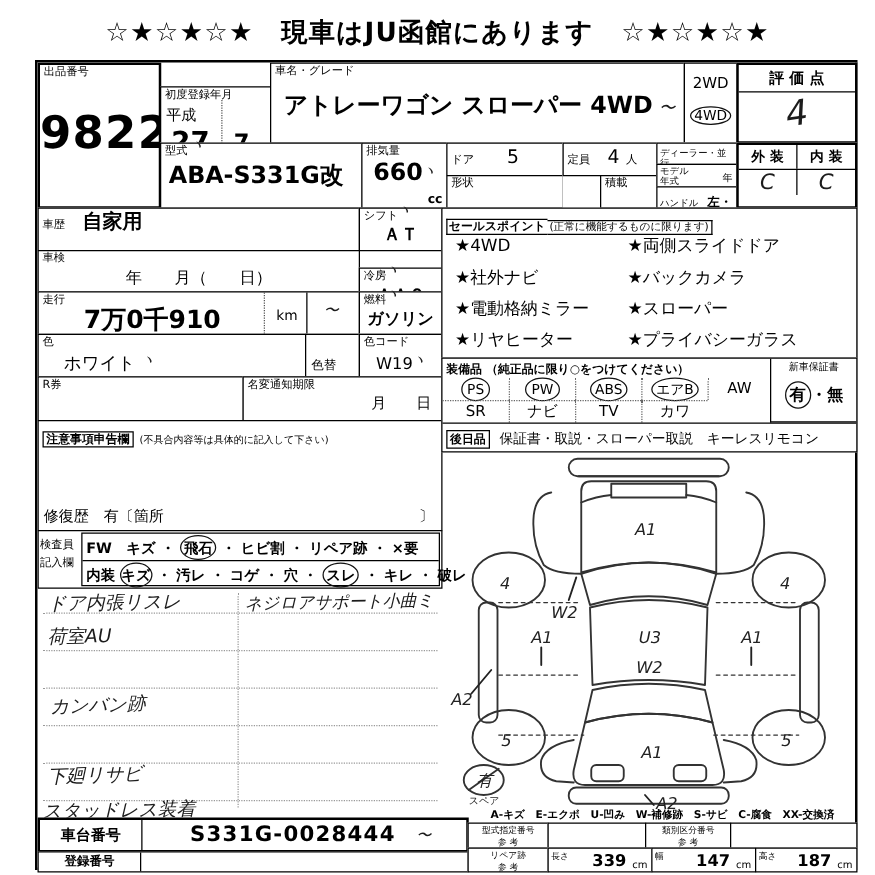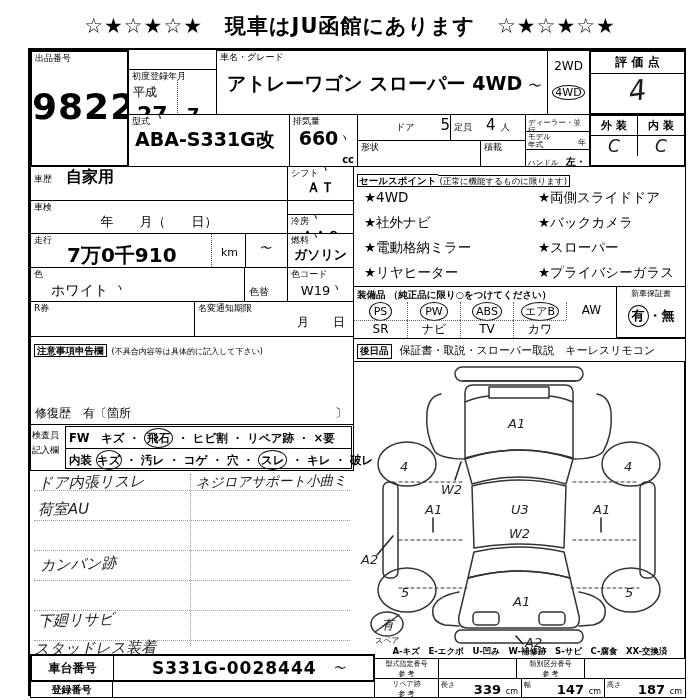--- a/index.html
+++ b/index.html
@@ -67,21 +67,21 @@
     <div class="big" style="font-size:19px;padding-left:6px;">ABA-S331G改</div>
   </div>
 
   <div class="c" style="left:259px;top:64px;width:69px;height:53px;">
     <span class="lb">排気量</span>
     <div style="text-align:center;"><span class="big" style="font-size:19px;">660</span><span class="tick">ヽ</span></div>
     <div style="position:absolute;right:3px;bottom:1px;font-size:10px;font-weight:bold;">cc</div>
   </div>
 
   <div class="c nb" style="left:327px;top:64px;width:94px;height:53px;">
-    <div class="c" style="left:0;top:0;width:94px;height:27px;text-align:right;">
+    <div class="c" style="left:0;top:0;width:94px;height:27px;">
       <span class="lb" style="display:inline-block;">ドア</span>
       <span style="font-size:15px;margin-left:18px;">5</span>
     </div>
     <div class="c" style="left:0;top:26px;width:94px;height:27px;">
       <span class="lb">形状</span>
     </div>
   </div>
 
   <div class="c nb" style="left:420px;top:64px;width:76px;height:53px;">
     <div class="c" style="left:0;top:0;width:76px;height:27px;">
@@ -233,21 +233,21 @@
   <div class="c" style="left:323px;top:116px;width:333px;height:121px;">
     <div style="padding:2px 3px;">
       <span style="font-size:9.5px;font-weight:bold;border:1px solid #000;border-right:none;padding:0 1px;">セールスポイント</span><span style="font-size:8.5px;border:1px solid #000;border-left:none;padding:0 2px;">(正常に機能するものに限ります)</span>
     </div>
     <div class="abs" style="left:10px;top:18px;">
       <span class="star-item">★4WD</span>
       <span class="star-item">★社外ナビ</span>
       <span class="star-item">★電動格納ミラー</span>
       <span class="star-item">★リヤヒーター</span>
     </div>
-    <div class="abs" style="left:148px;top:18px;margin-left:36px;">
+    <div class="abs" style="left:148px;top:18px;">
       <span class="star-item">★両側スライドドア</span>
       <span class="star-item">★バックカメラ</span>
       <span class="star-item">★スローパー</span>
       <span class="star-item">★プライバシーガラス</span>
     </div>
   </div>
 
   <div class="c" style="left:323px;top:236px;width:333px;height:76px;">
     <div style="font-size:9.5px;font-weight:bold;padding:2px 3px;">装備品 （純正品に限り○をつけてください）</div>
 

